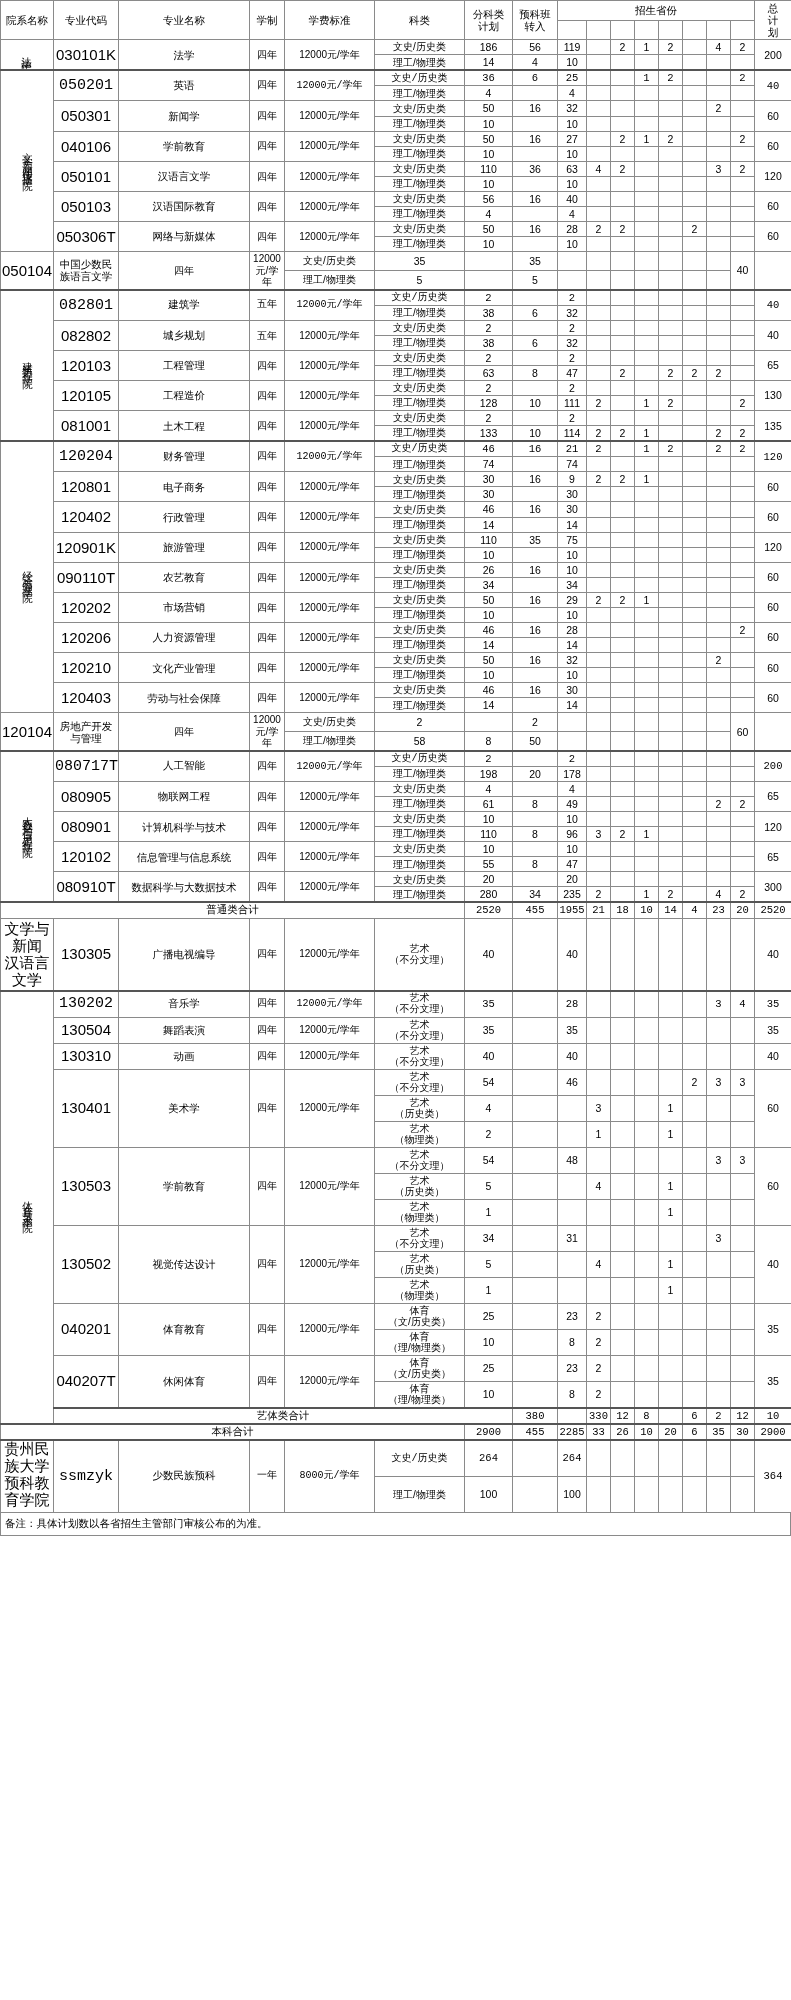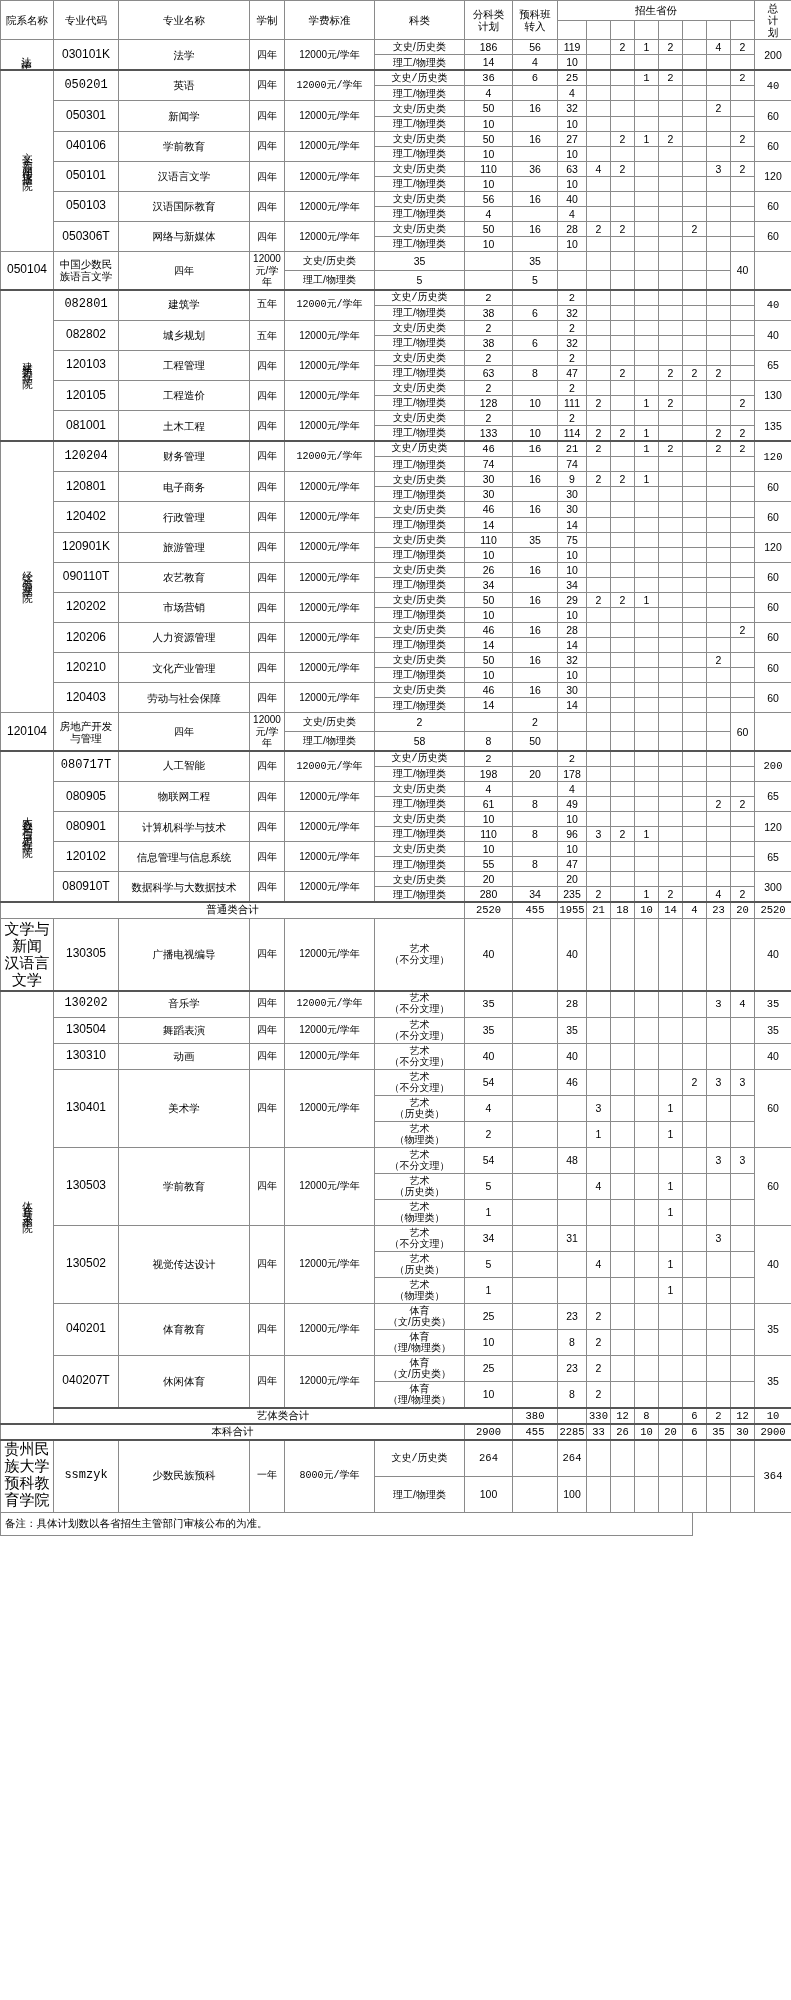--- a/index.html
+++ b/index.html
@@ -56,36 +56,36 @@
   }
   .college-flat {
     font-size: 15px;
     line-height: 1.3;
   }
   .kelei {
     font-size: 10px;
     line-height: 1.25;
   }
   .num { font-size: 10.5px; }
-  .code { font-size: 12px; }
+  .code { font-size: 15px; }
   .major { font-size: 10.5px; }
   .total-row td {
     font-size: 10.5px;
   }
   .sum-label {
     font-size: 10.5px;
   }
   .thick-top { border-top: 2px solid #555; font-family: Liberation Mono, monospace; }
   .note {
     font-size: 10.5px;
     padding: 4px 4px 4px 4px;
     border: 1px solid #8a8a8a;
     border-top: none;
     text-align: left;
-    width: 693px;
+    width: 791px;
   }
   .wrapper { width: 791px; }
 </style>
 </head>
 <body>
 
 <div class="wrapper">
   <table class="plan">
     <colgroup>
       <col style="width:53px">

